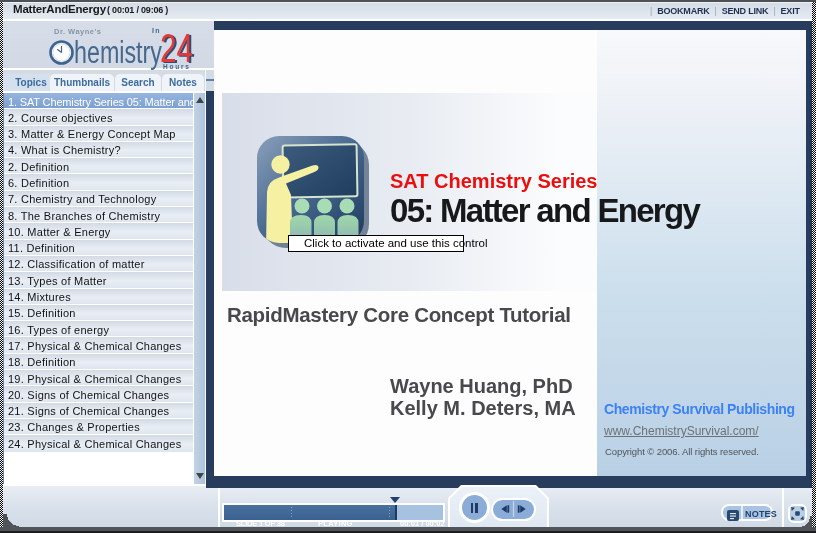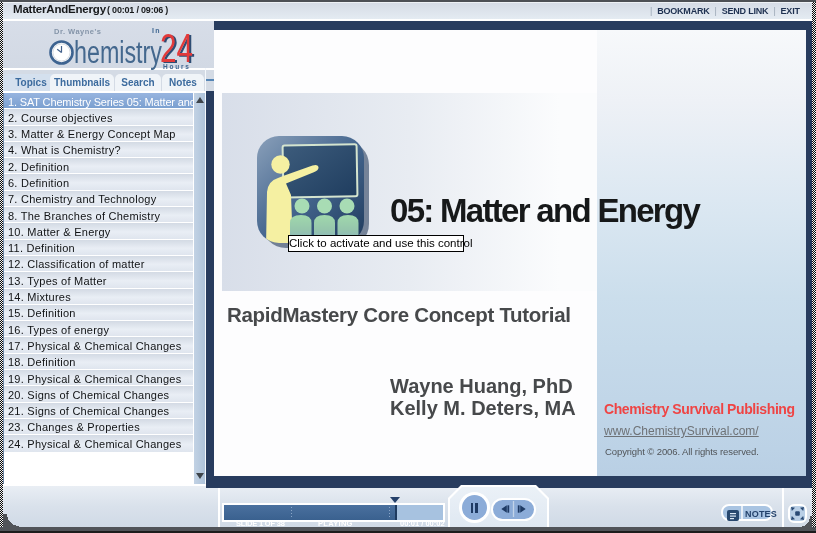--- a/index.html
+++ b/index.html
@@ -37,24 +37,24 @@
 
 #slide { left:214px; top:30px; width:592px; height:446px; background:#fdfdfe; overflow:hidden; }
 #rpanel { left:383px; top:0; width:209px; height:446px;
   background:linear-gradient(#f7f9fb, #eef1f6 16%, #dce8f2 38%, #cbdeec 60%, #bcd2e6 94%, #b9cfe4); }
 #band { left:8px; top:63px; width:375px; height:198px;
   background:linear-gradient(90deg, #d8dee9, #e8ecf2 50%, #fbfcfd 90%); }
 #icon { left:42px; top:105px; width:120px; height:120px; }
 #redtitle { left:176px; top:140px; font-size:20px; font-weight:bold; color:#ea0f0f; }
 #blacktitle { left:176px; top:162px; font-size:33px; font-weight:bold; color:#161819; letter-spacing:-1.7px; }
 #tooltip { left:74px; top:205px; width:176px; height:17px; background:#ffffff; border:1px solid #000;
-  font-size:11.5px; color:#000; padding-left:0; line-height:15px; white-space:nowrap; }
+  font-size:11.5px; color:#000; padding-left:15px; line-height:15px; white-space:nowrap; }
 #rapid { left:13px; top:273px; font-size:20.5px; letter-spacing:-0.3px; font-weight:bold; color:#47494b; }
 #authors { left:176px; top:345px; font-size:20px; font-weight:bold; color:#47494b; line-height:22px; }
-#pub1 { left:390px; top:372px; white-space:nowrap; font-size:14px; letter-spacing:-0.4px; font-weight:bold; color:#ef4444; line-height:14px; }
+#pub1 { left:390px; top:372px; white-space:nowrap; font-size:14px; letter-spacing:-0.4px; font-weight:bold; color:#3b82f6; line-height:14px; }
 #pub2 { left:390px; top:395px; white-space:nowrap; font-size:12px; color:#6e7276; text-decoration:underline; line-height:12px; }
 #pub3 { left:391px; top:417px; white-space:nowrap; font-size:9.5px; letter-spacing:-0.1px; color:#505458; line-height:10px; }
 
 
 #logopanel { left:3px; top:21px; width:211px; height:47px;
   background:linear-gradient(#d7dde8, #d2d9e4); }
 #whiteline3 { left:3px; top:68px; width:211px; height:2px; background:#fff; }
 #tabstrip { left:3px; top:70px; width:211px; height:21px; background:#d4dbe5; }
 #vline { left:204.5px; top:21px; width:1.5px; height:462px; background:#f4f8fc; }
 #navyedge { left:206px; top:79px; width:8px; height:2px; background:#5585b5; }
@@ -109,20 +109,21 @@
   <div class="abs" id="topbar"></div>
   <div class="abs" id="tb-title">MatterAndEnergy</div>
   <div class="abs" id="tb-time">( 00:01 / 09:06 )</div>
   <div class="abs" id="tb-menu"><span class="sep">|</span>BOOKMARK<span class="sep">|</span>SEND LINK<span class="sep">|</span>EXIT</div>
   <div class="abs" id="whiteline1"></div>
 
   <div class="abs" id="navybox"></div>
   <div class="abs" id="slide">
     <div class="abs" id="rpanel"></div>
     <div class="abs" id="band"></div>
+    <div class="abs" id="redtitle">SAT Chemistry Series</div>
     <div class="abs" id="blacktitle">05: Matter and Energy</div>
     <div class="abs" id="icon">
       <svg width="120" height="120" viewBox="0 0 120 120">
         <defs>
           <linearGradient id="gbg" x1="0" y1="0" x2="1" y2="1">
             <stop offset="0" stop-color="#8aa0ba"></stop>
               <stop offset="0.5" stop-color="#46678f"></stop>
               <stop offset="1" stop-color="#1e3a5c"></stop>
           </linearGradient>
           <linearGradient id="gboard" x1="0" y1="0" x2="1" y2="1">

